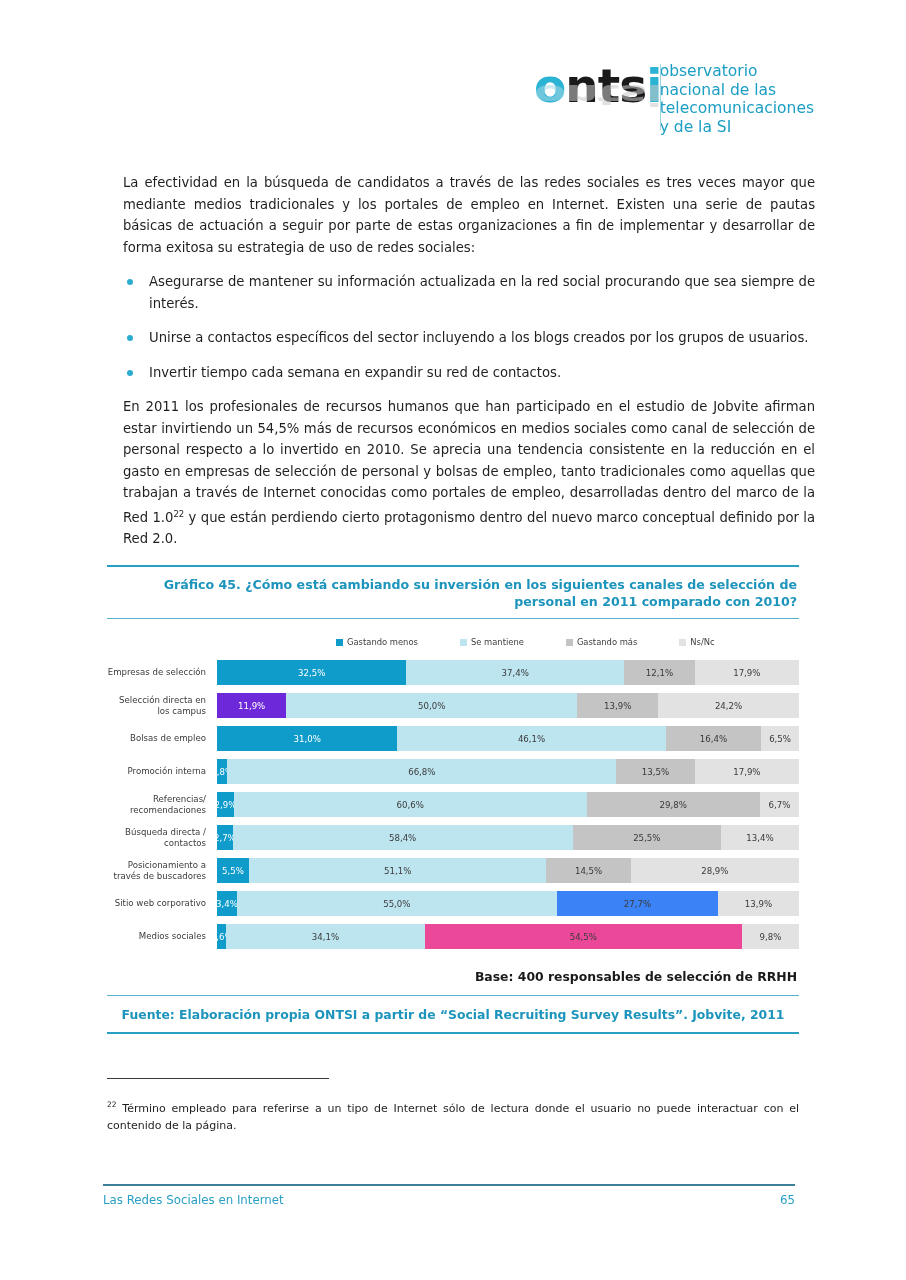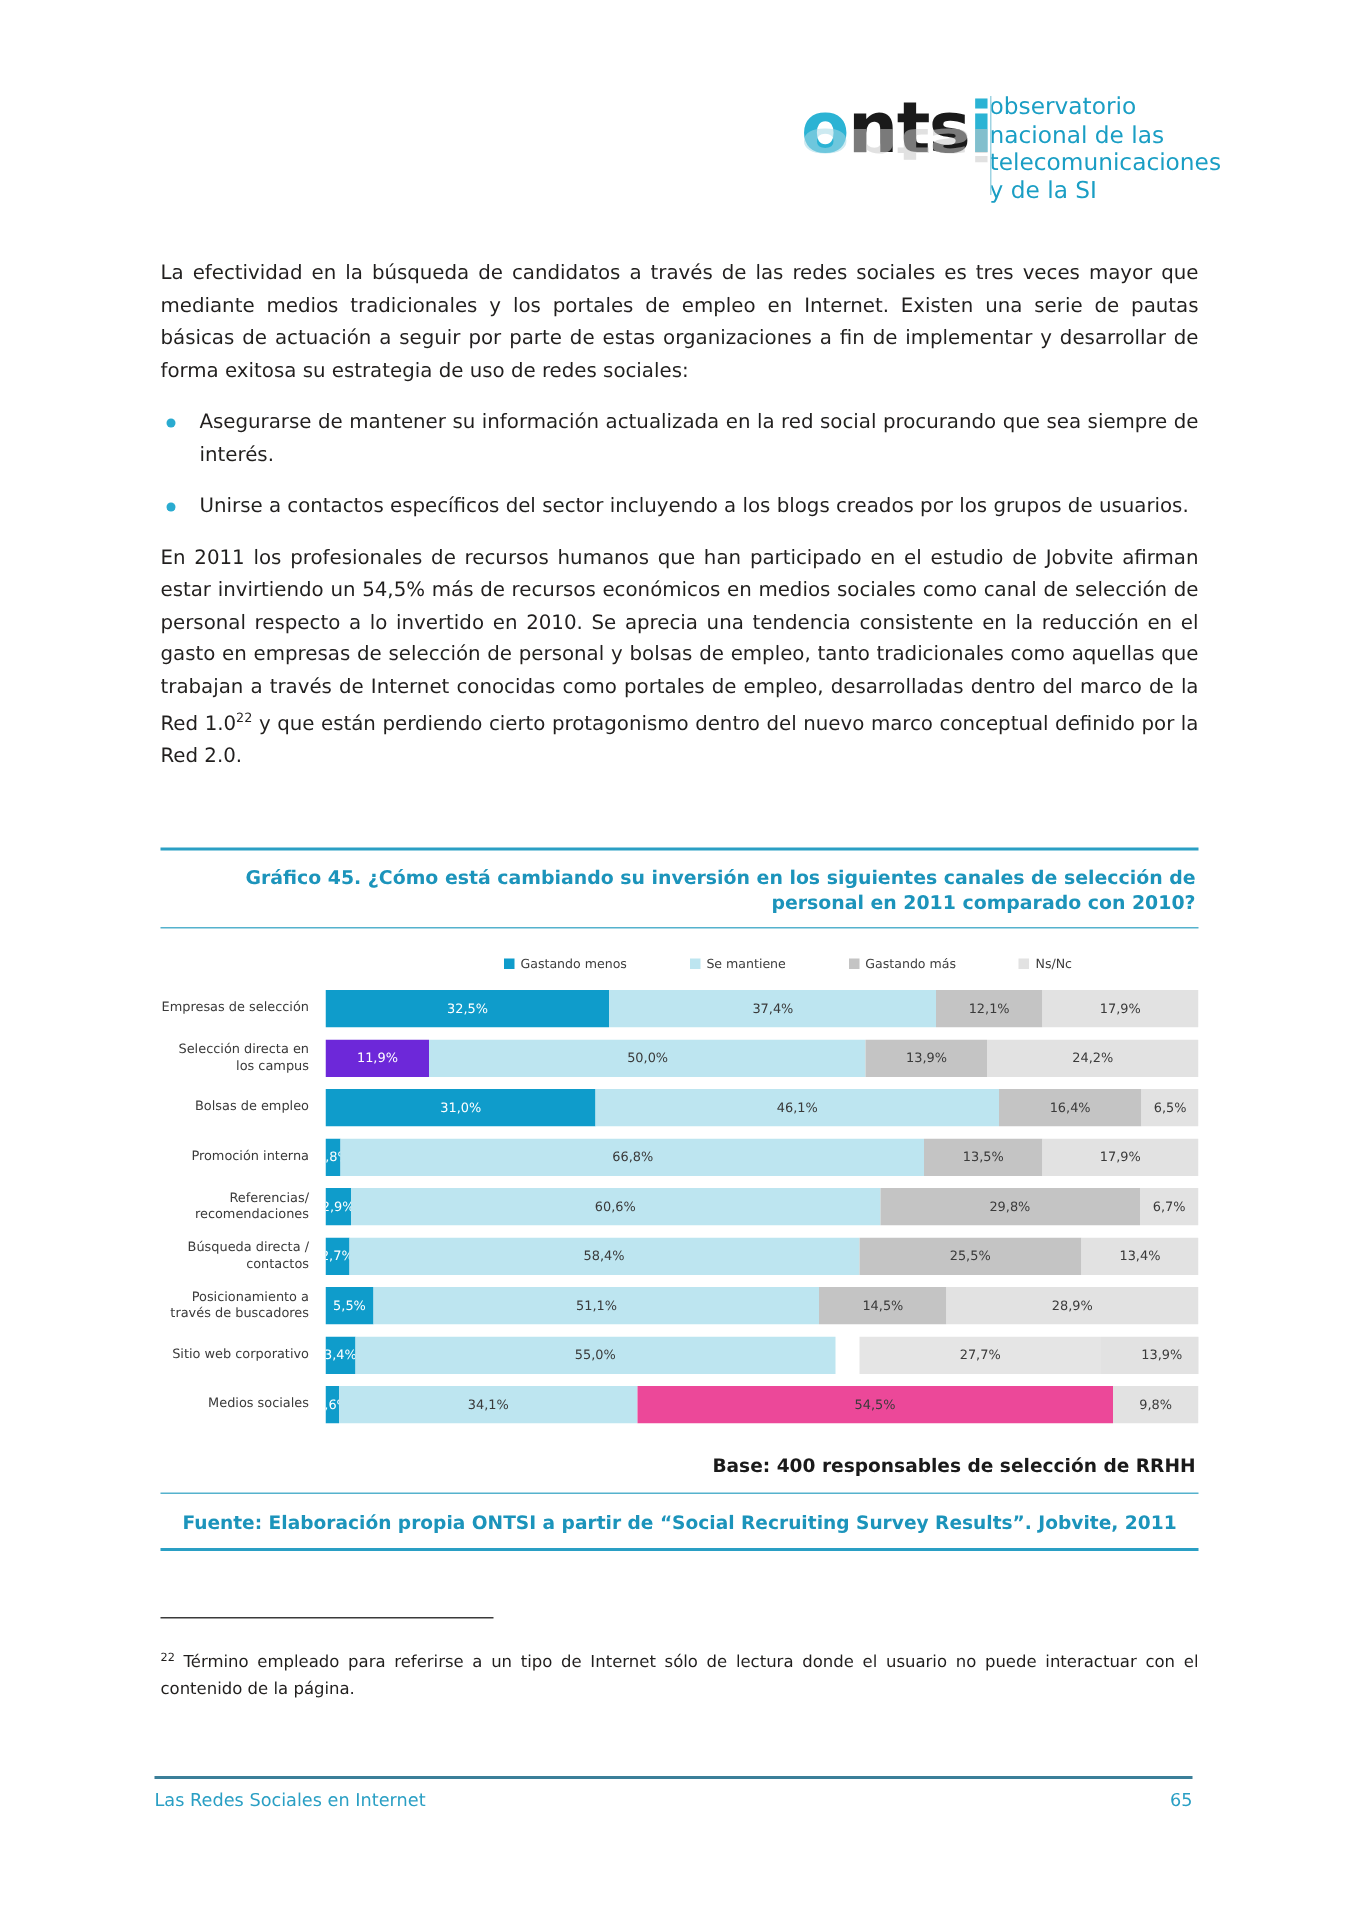--- a/index.html
+++ b/index.html
@@ -249,26 +249,27 @@
       <div class="logo-divider"></div>
     </div>
     <div class="logo-tag">
       <div>observatorio</div>
       <div>nacional de las</div>
       <div>telecomunicaciones</div>
       <div>y de la SI</div>
     </div>
   </div>
 
-  <div class="content" style="top:172px;">
+  <div class="content" style="top:172px;margin-left:16px;">
     <p class="body">La efectividad en la búsqueda de candidatos a través de las redes sociales es tres veces mayor que mediante medios tradicionales y los portales de empleo en Internet. Existen una serie de  pautas básicas de actuación a seguir por parte de estas organizaciones a fin de implementar y desarrollar de forma exitosa su estrategia de uso de redes sociales:</p>
 
     <ul class="bullets">
       <li>Asegurarse de mantener su información actualizada en la red social procurando que sea siempre de interés.</li>
       <li>Unirse a contactos específicos del sector incluyendo a los blogs creados por los grupos de usuarios.</li>
+      <li>Invertir tiempo cada semana en expandir su red de contactos.</li>
     </ul>
 
     <p class="body" style="margin-top:10px;"><span>En 2011 los profesionales de recursos humanos que han participado en el estudio de Jobvite afirman estar invirtiendo un 54,5% más de recursos económicos en medios sociales como canal de selección de personal respecto a lo invertido en 2010. Se aprecia una tendencia consistente en la reducción en el gasto en empresas de selección de personal y bolsas de empleo, tanto tradicionales como aquellas que trabajan a través de Internet conocidas como portales de empleo, desarrolladas dentro del marco de la Red 1.0</span><sup>22</sup><span> y que están perdiendo cierto protagonismo dentro del nuevo marco conceptual definido por la Red 2.0.</span></p>
   </div>
 
   <div class="chart-wrap">
     <div class="rule-top"></div>
     <div class="chart-title">Gráfico 45. ¿Cómo está cambiando su inversión en los siguientes canales de selección de personal en 2011 comparado con 2010?</div>
     <div class="rule-thin"></div>
 
@@ -353,21 +354,21 @@
               <div class="seg" style="flex: 0 0 51.1%; background: rgb(189, 229, 240); color: rgb(58, 58, 58);">51,1%</div>
               <div class="seg" style="flex: 0 0 14.5%; background: rgb(196, 196, 196); color: rgb(58, 58, 58);">14,5%</div>
               <div class="seg" style="flex: 0 0 28.9%; background: rgb(226, 226, 226); color: rgb(58, 58, 58);">28,9%</div>
             </div>
           </div>
           <div class="row">
             <div class="row-label">Sitio web corporativo</div>
             <div class="row-bars">
               <div class="seg" style="flex: 0 0 3.4%; background: rgb(15, 156, 203); color: rgb(255, 255, 255);">3,4%</div>
               <div class="seg" style="flex: 0 0 55%; background: rgb(189, 229, 240); color: rgb(58, 58, 58);">55,0%</div>
-              <div class="seg" style="flex: 0 0 27.7%; background: #e5e5e5; color: rgb(58, 58, 58); margin-left: 16px;">27,7%</div>
+              <div class="seg" style="flex: 0 0 27.7%; background: #3b82f6; color: rgb(58, 58, 58);">27,7%</div>
               <div class="seg" style="flex: 0 0 13.9%; background: rgb(226, 226, 226); color: rgb(58, 58, 58);">13,9%</div>
             </div>
           </div>
           <div class="row">
             <div class="row-label">Medios sociales</div>
             <div class="row-bars">
               <div class="seg" style="flex: 0 0 1.6%; background: rgb(15, 156, 203); color: rgb(255, 255, 255);">1,6%</div>
               <div class="seg" style="flex: 0 0 34.1%; background: rgb(189, 229, 240); color: rgb(58, 58, 58);">34,1%</div>
               <div class="seg" style="flex: 0 0 54.5%; background: #ec4899; color: rgb(58, 58, 58);">54,5%</div>
               <div class="seg" style="flex: 0 0 9.8%; background: rgb(226, 226, 226); color: rgb(58, 58, 58);">9,8%</div>

